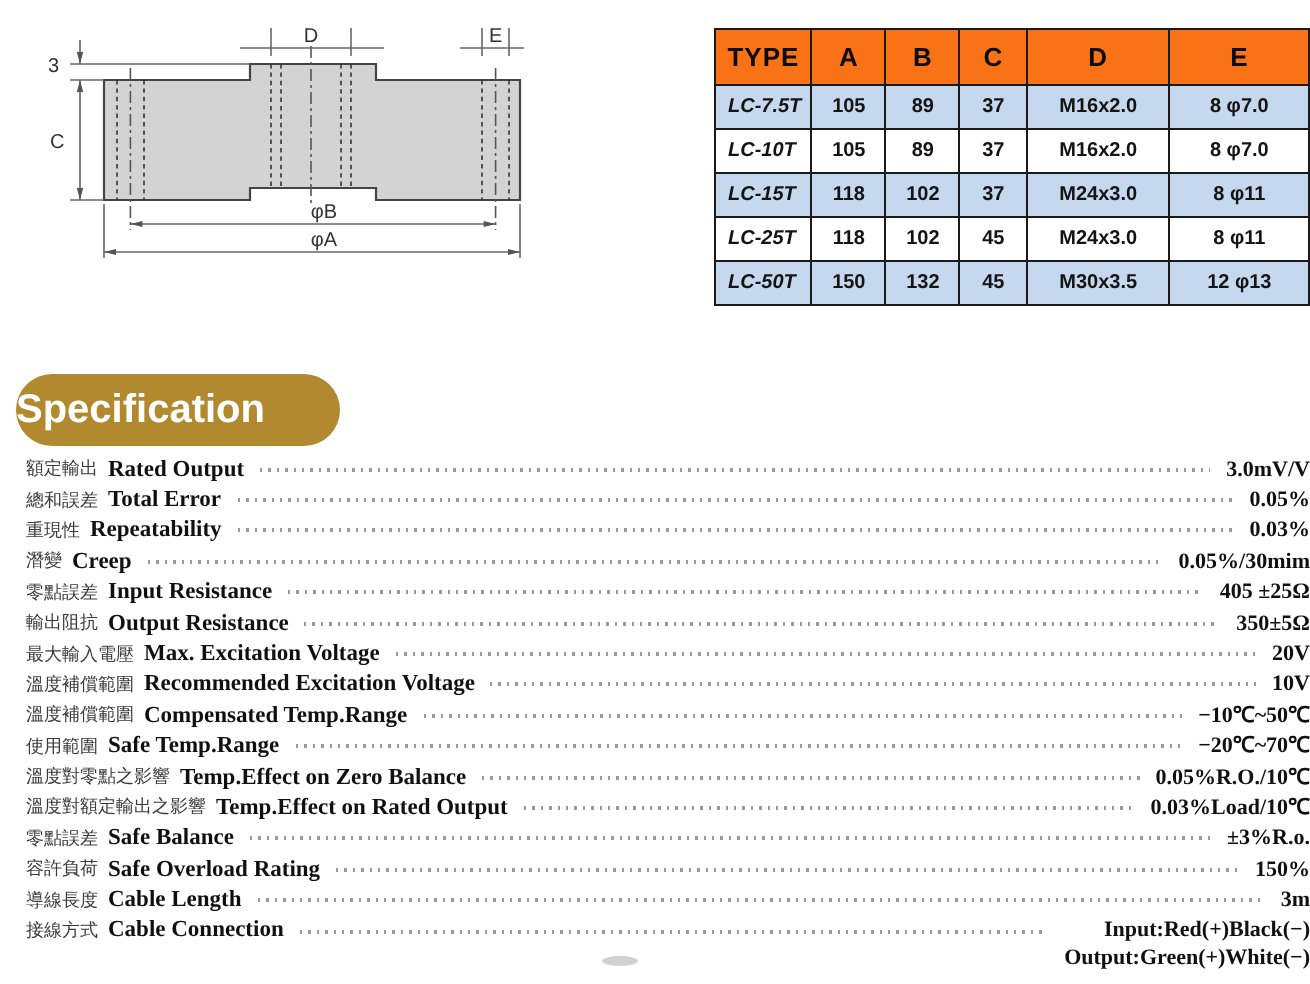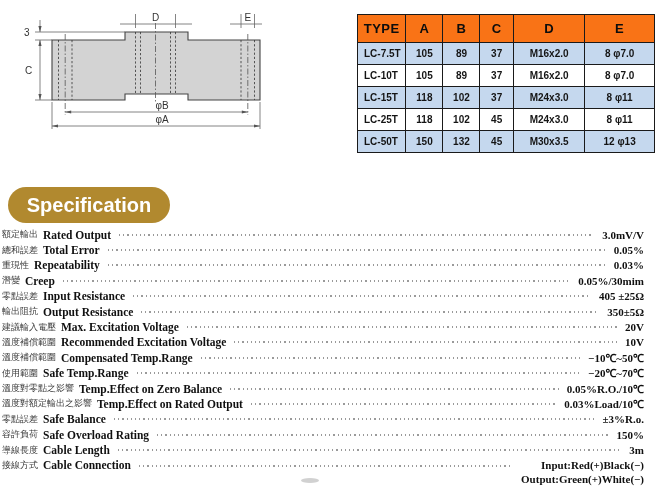--- a/index.html
+++ b/index.html
@@ -15,38 +15,38 @@
   .dim-table { position:absolute; left:357px; top:14px; border-collapse:collapse; }
   .dim-table th, .dim-table td {
     border:1.6px solid #1a1a1a; text-align:center; padding:0 3px;
     font-family:"Liberation Sans", sans-serif; color:#141414;
   }
   .dim-table th {
     background:#f97316; height:27px; font-size:13px; font-weight:bold;
     letter-spacing:0.5px; color:#0d0d0d;
   }
   .dim-table td { height:21px; font-size:10px; font-weight:bold; }
-  .dim-table td.type-cell { text-align:left; padding-left:6px; }
+  .dim-table td.type-cell { text-align:left; padding-left:6px;font-style:italic; }
   .dim-table tr.alt td { background:#c5d8ee; }
   .col-type { width:43px; } .col-a { width:34px; } .col-b { width:34px; }
   .col-c { width:31px; } .col-d { width:72px; } .col-e { width:75px; }
 
   
   .spec-pill {
     position:absolute; left:8px; top:187px; width:162px; height:36px;
     background:#b1892f; border-radius:18px;
-    display:flex; align-items:center; justify-content:center;
+    display:flex; align-items:center; justify-content:flex-start;
   }
   .spec-pill span {
     color:#ffffff; font-size:20px; font-weight:bold;
     font-family:"Liberation Sans", sans-serif;
   }
 
   
-  .spec-rows { position:absolute; left:2px; top:227px; width:642px; }
+  .spec-rows { position:absolute; left:13px; top:227px; width:642px; }
   .spec-row { display:flex; align-items:center; height:15.4px; }
   .spec-row .zh {
     font-size:9px; color:#3a3a3a; margin-right:5px; white-space:nowrap;
     font-family:"DejaVu Sans", sans-serif;
   }
   .spec-row .en {
     font-family:"Liberation Serif", serif; font-weight:bold; font-size:11.5px;
     color:#101010; white-space:nowrap;
   }
   .spec-row .leader {
@@ -234,21 +234,21 @@
     </div>
 
     <div class="spec-row">
       <span class="zh">輸出阻抗</span>
       <span class="en">Output Resistance</span>
       <span class="leader"></span>
       <span class="val">350±5Ω</span>
     </div>
 
     <div class="spec-row">
-      <span class="zh">建議輸入電壓</span>
+      <span class="zh">最大輸入電壓</span>
       <span class="en">Max. Excitation Voltage</span>
       <span class="leader"></span>
       <span class="val">20V</span>
     </div>
 
     <div class="spec-row">
       <span class="zh">溫度補償範圍</span>
       <span class="en">Recommended Excitation Voltage</span>
       <span class="leader"></span>
       <span class="val">10V</span>

